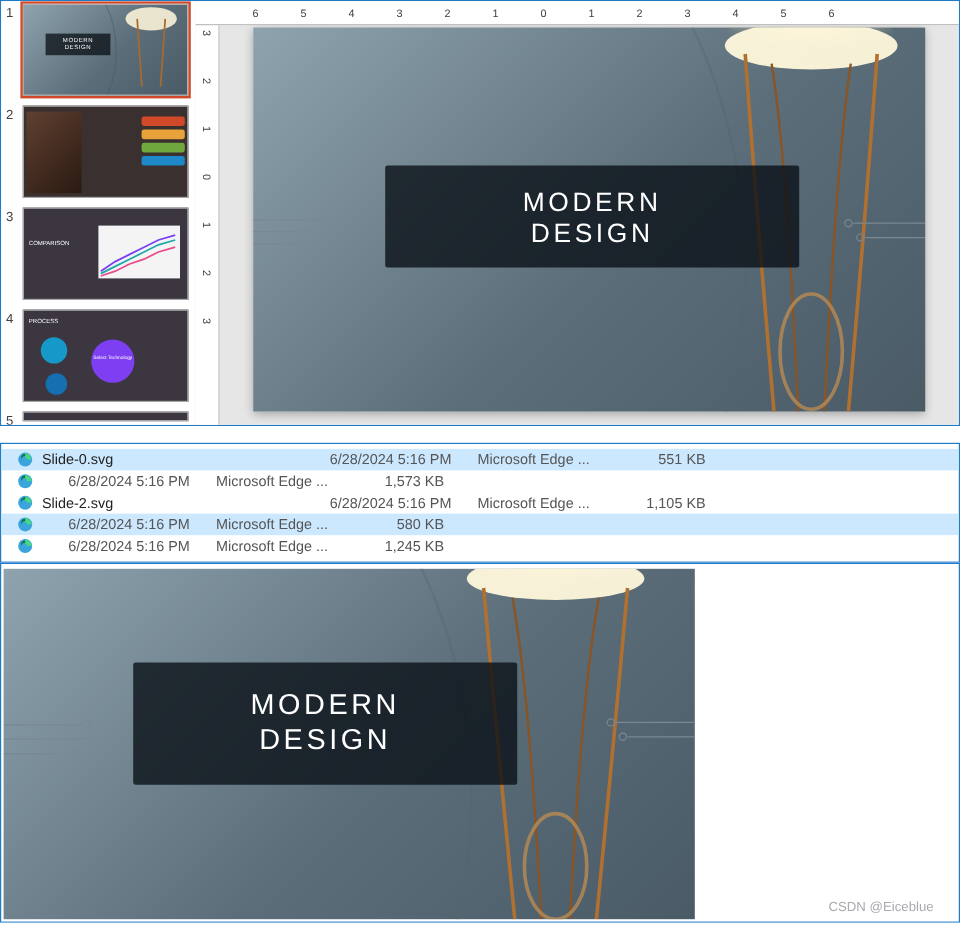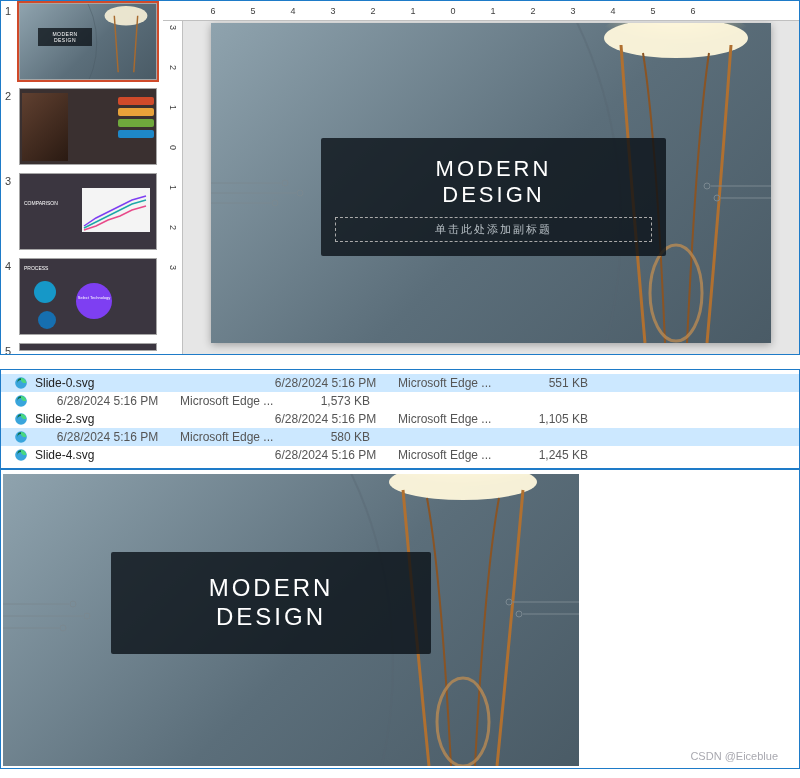--- a/index.html
+++ b/index.html
@@ -173,23 +173,20 @@
           </svg>
           <svg class="circuit-r" viewBox="0 0 80 30">
             <line x1="80" y1="8" x2="20" y2="8" stroke="#7a8890"></line>
               <circle cx="16" cy="8" r="3" stroke="#7a8890" fill="none"></circle>
             <line x1="80" y1="20" x2="30" y2="20" stroke="#7a8890"></line>
               <circle cx="26" cy="20" r="3" stroke="#7a8890" fill="none"></circle>
           </svg>
           <div class="title-box">
             <div class="title-main">MODERN</div>
             <div class="title-main">DESIGN</div>
-            <div class="subtitle-box">
-              <div class="subtitle-text">单击此处添加副标题</div>
-            </div>
           </div>
         </div>
       </div>
     </div>
   </div>
 </div>
 
 <div class="panel file-panel" id="file-list">
     <div class="file-row sel">
       <span class="file-icon">
@@ -242,21 +239,20 @@
       <span class="col-size">580 KB</span>
     </div>
     <div class="file-row">
       <span class="file-icon">
         <svg class="edge-icon" viewBox="0 0 24 24">
           <circle cx="12" cy="12" r="10" fill="#39a5dc"></circle>
           <path d="M6 13 A6 6 0 0 1 18 13 L18 10 A6 6 0 0 0 6 10 Z" fill="#0d6f3f"></path>
           <path d="M12 3 A9 9 0 0 1 21 12 L15 12 A3 3 0 0 0 12 9 Z" fill="#48d880"></path>
         </svg>
       </span>
-      <span class="col-name">Slide-4.svg</span>
       <span class="col-date">6/28/2024 5:16 PM</span>
       <span class="col-type">Microsoft Edge ...</span>
       <span class="col-size">1,245 KB</span>
     </div>
   </div>
 
 <div class="panel preview-panel">
   <div class="preview-slide bulb-bg">
     <svg viewBox="0 0 576 292" style="position:absolute;inset:0;width:100%;height:100%">
       <defs>

